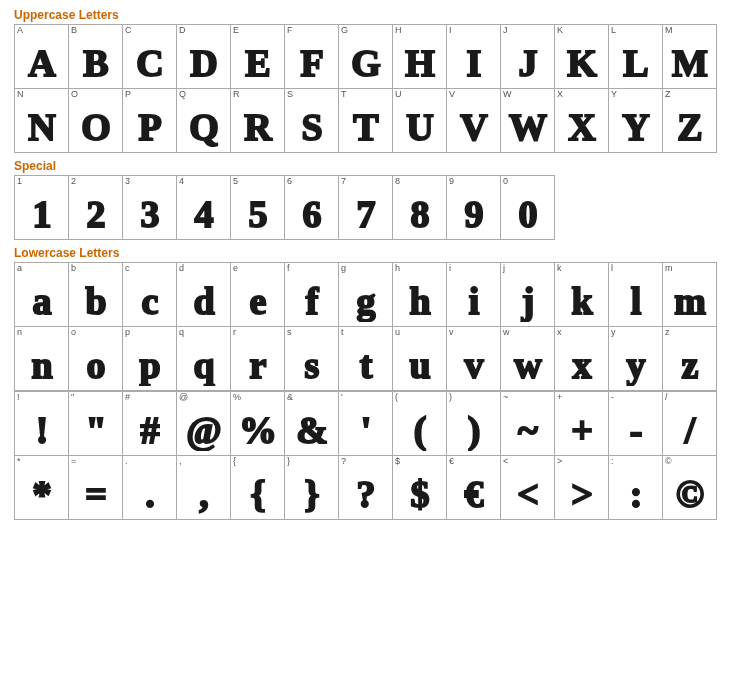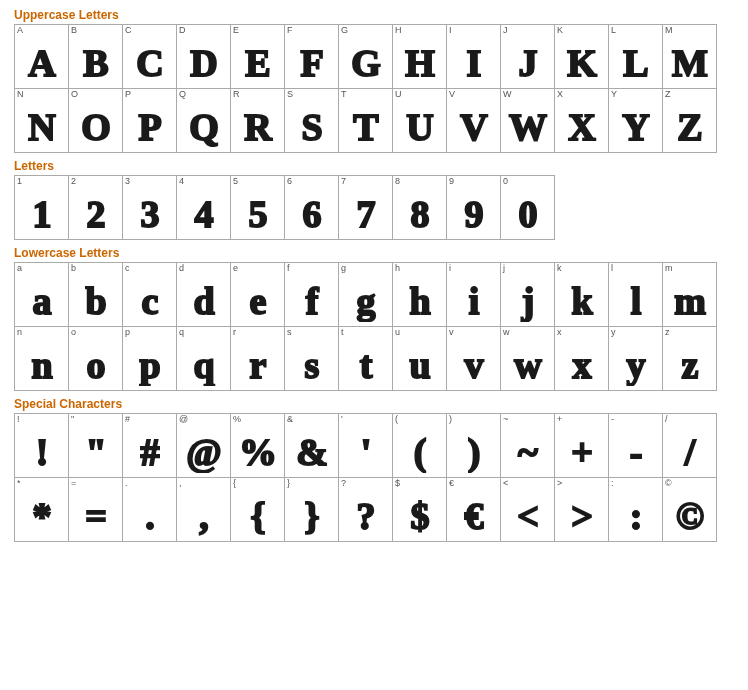--- a/index.html
+++ b/index.html
@@ -310,21 +310,21 @@
       <div class="cell">
         <span class="cell-label">Z</span>
         <div class="glyph-img">
           <svg width="44" height="48" viewBox="0 0 44 48">
             <text x="22" y="40" text-anchor="middle" font-family="Georgia, serif" font-size="38" font-weight="900" fill="#1a1a1a">Z</text>
             <text x="22" y="40" text-anchor="middle" font-family="Georgia, serif" font-size="38" font-weight="900" fill="none" stroke="#1a1a1a" stroke-width="2">Z</text>
           </svg>
         </div>
       </div>
     </div>
-    <div class="section-title">Letters</div>
+    <div class="section-title">Special</div>
     <div class="grid-container grid-numbers">
       <div class="cell">
         <span class="cell-label">1</span>
         <div class="glyph-img">
           <svg width="44" height="48" viewBox="0 0 44 48">
             <text x="22" y="40" text-anchor="middle" font-family="Georgia, serif" font-size="38" font-weight="900" fill="#1a1a1a">1</text>
             <text x="22" y="40" text-anchor="middle" font-family="Georgia, serif" font-size="38" font-weight="900" fill="none" stroke="#1a1a1a" stroke-width="2">1</text>
           </svg>
         </div>
       </div>
@@ -640,21 +640,20 @@
       <div class="cell">
         <span class="cell-label">z</span>
         <div class="glyph-img">
           <svg width="44" height="48" viewBox="0 0 44 48">
             <text x="22" y="40" text-anchor="middle" font-family="Georgia, serif" font-size="38" font-weight="900" fill="#1a1a1a">z</text>
             <text x="22" y="40" text-anchor="middle" font-family="Georgia, serif" font-size="38" font-weight="900" fill="none" stroke="#1a1a1a" stroke-width="2">z</text>
           </svg>
         </div>
       </div>
     </div>
-    <div class="section-title">Special Characters</div>
     <div class="grid-container grid-special">
       <div class="cell">
         <span class="cell-label">!</span>
         <div class="glyph-img">
           <svg width="44" height="48" viewBox="0 0 44 48">
             <text x="22" y="40" text-anchor="middle" font-family="Georgia, serif" font-size="38" font-weight="900" fill="#1a1a1a">!</text>
             <text x="22" y="40" text-anchor="middle" font-family="Georgia, serif" font-size="38" font-weight="900" fill="none" stroke="#1a1a1a" stroke-width="2">!</text>
           </svg>
         </div>
       </div>

